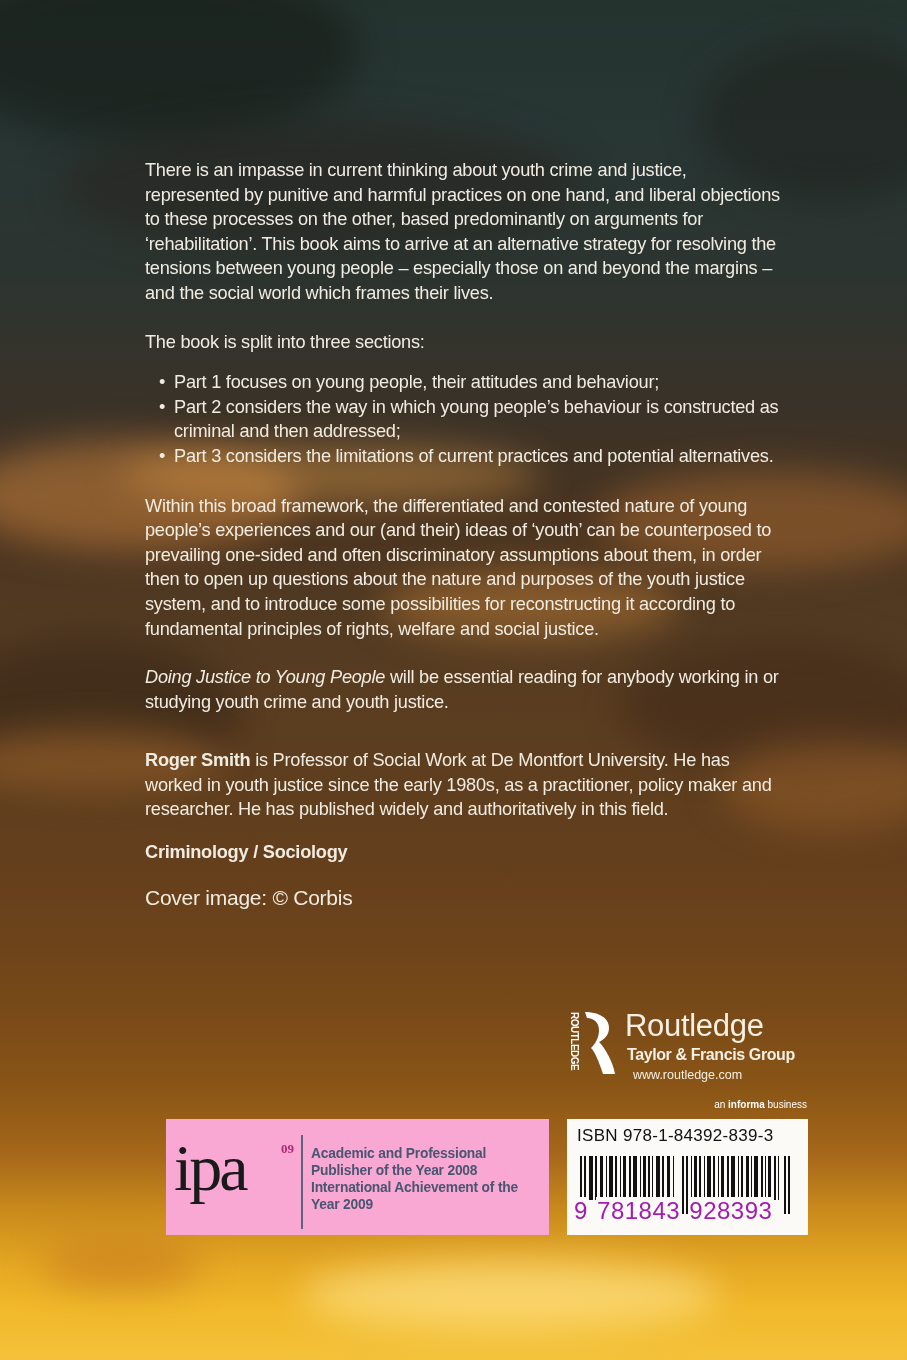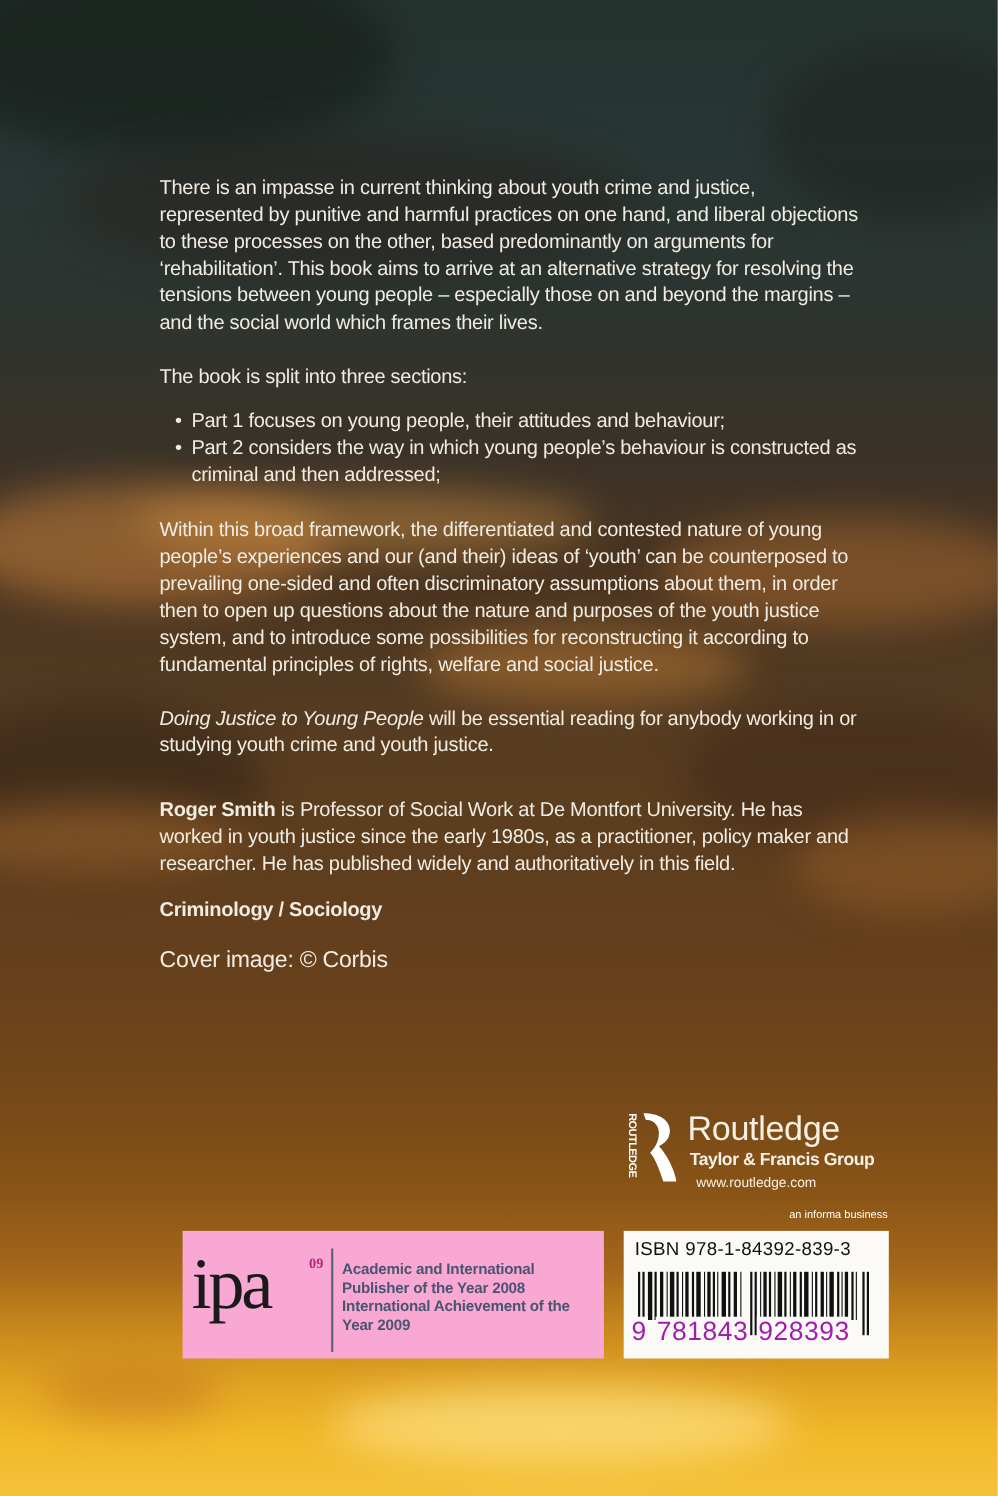--- a/index.html
+++ b/index.html
@@ -44,21 +44,21 @@
     .r-vertical {
       position: absolute; left: 0; top: 4px; font-size: 10px; font-weight: bold;
       writing-mode: vertical-rl; letter-spacing: -0.5px; color: #fff;
     }
     .pub-name { position: absolute; left: 56px; top: 0; font-size: 31px; line-height: 36px; letter-spacing: -0.3px; }
     .pub-group { position: absolute; left: 58px; top: 38px; font-size: 16px; font-weight: bold; letter-spacing: -0.4px; }
     .pub-url { position: absolute; left: 64px; top: 60px; font-size: 12.5px; }
     .informa {
       position: absolute; right: 100px; top: 1099px; font-size: 10px; color: #fff;
     }
-    .informa b { font-weight: normal; margin-top: 25px; }
+    .informa b { font-weight: bold; margin-top: 25px; }
 
     .ipa-box {
       position: absolute; left: 166px; top: 1119px; width: 383px; height: 116px;
       background: #f9a8d4;
     }
     .ipa-logo {
       position: absolute; left: 8px; top: 14px; font-family: "Liberation Serif", serif;
       font-size: 66px; line-height: 70px; color: #1a1a1a; letter-spacing: -3px;
     }
     .ipa-sup {
@@ -104,20 +104,21 @@
   <div class="cloud" style="left:300px;top:1260px;width:420px;height:70px;background:rgba(255,232,150,0.6);"></div>
   <div class="cloud" style="left:40px;top:1240px;width:160px;height:50px;background:rgba(190,110,30,0.5);"></div>
 </div>
 
 <div class="content">
   <p class="para1">There is an impasse in current thinking about youth crime and justice, represented by punitive and harmful practices on one hand, and liberal objections to these processes on the other, based predominantly on arguments for ‘rehabilitation’. This book aims to arrive at an alternative strategy for resolving the tensions between young people – especially those on and beyond the margins – and the social world which frames their lives.</p>
   <p class="intro-sections">The book is split into three sections:</p>
   <ul class="parts">
     <li>Part 1 focuses on young people, their attitudes and behaviour;</li>
     <li>Part 2 considers the way in which young people’s behaviour is constructed as criminal and then addressed;</li>
+    <li>Part 3 considers the limitations of current practices and potential alternatives.</li>
   </ul>
   <p class="para3">Within this broad framework, the differentiated and contested nature of young people’s experiences and our (and their) ideas of ‘youth’ can be counterposed to prevailing one-sided and often discriminatory assumptions about them, in order then to open up questions about the nature and purposes of the youth justice system, and to introduce some possibilities for reconstructing it according to fundamental principles of rights, welfare and social justice.</p>
   <p class="para4"><i>Doing Justice to Young People</i><span> will be essential reading for anybody working in or studying youth crime and youth justice.</span></p>
   <p class="para5"><b>Roger Smith</b><span> is Professor of Social Work at De Montfort University. He has worked in youth justice since the early 1980s, as a practitioner, policy maker and researcher. He has published widely and authoritatively in this field.</span></p>
   <p class="category">Criminology / Sociology</p>
   <p class="credit">Cover image: © Corbis</p>
 </div>
 
 <div class="publisher">
   <svg class="r-logo" viewBox="0 0 46 66">
@@ -128,21 +129,21 @@
   <span class="pub-group">Taylor &amp; Francis Group</span>
   <span class="pub-url">www.routledge.com</span>
 </div>
 <div class="informa"><span>an </span><b>informa</b><span> business</span></div>
 
 <div class="ipa-box">
   <span class="ipa-logo">ipa</span>
   <span class="ipa-sup">09</span>
   <div class="ipa-divider"></div>
   <div class="ipa-text">
-    <div>Academic and International</div>
+    <div>Academic and Professional</div>
     <div>Publisher of the Year 2008</div>
     <div>International Achievement of the</div>
     <div>Year 2009</div>
   </div>
 </div>
 
 <div class="isbn-box">
   <span class="isbn-label">ISBN 978-1-84392-839-3</span>
   <svg class="barcode" viewBox="0 0 215 58" preserveAspectRatio="none">
     <g fill="#111">

